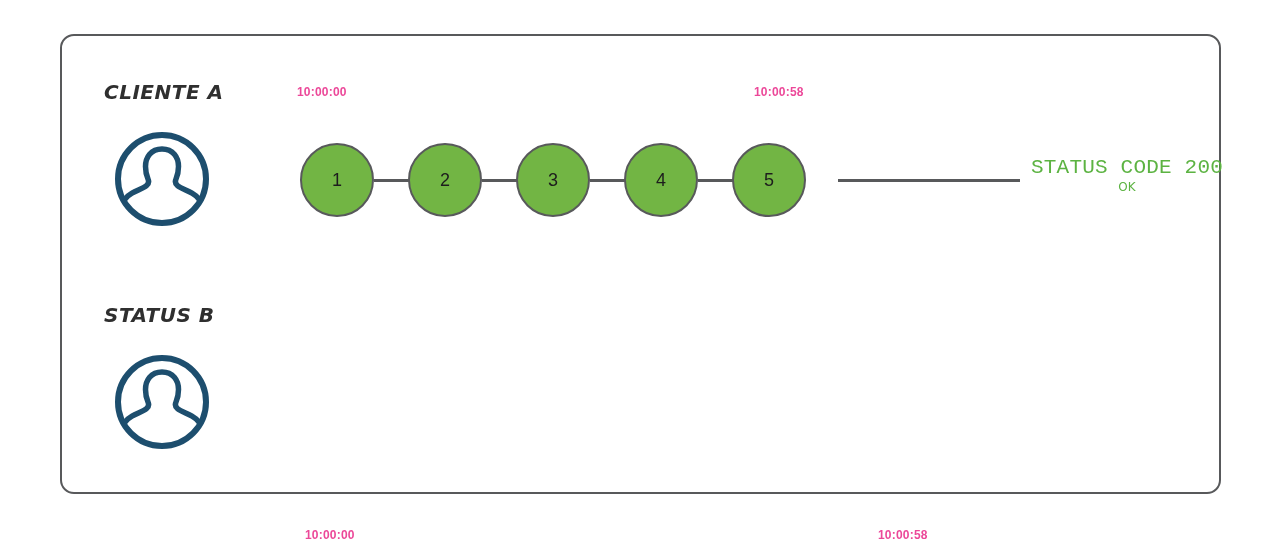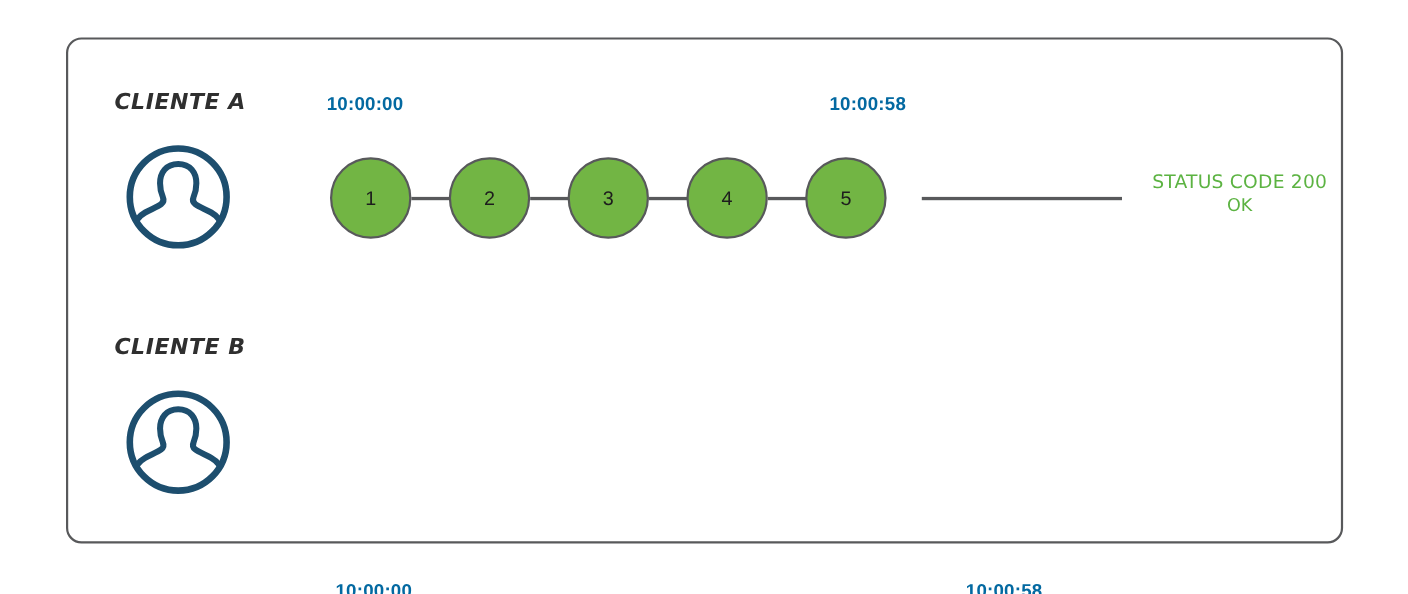--- a/index.html
+++ b/index.html
@@ -66,22 +66,22 @@
     width: 100px;
     height: 100px;
   }
   .avatar svg { display: block; width: 100%; height: 100%; }
 
   
   .ts {
     position: absolute;
     font-family: "Liberation Sans", sans-serif;
     font-weight: 700;
-    font-size: 17px;
-    color: #0369a1;
+    font-size: 12px;
+    color: #ec4899;
     white-space: nowrap;
     letter-spacing: 0.2px;
   }
   .ts-a-start { left: 297px; top: 85px; }
   .ts-a-end   { left: 754px; top: 85px; }
   .ts-b-start { left: 305px; top: 305px; }
   .ts-b-end   { left: 878px; top: 305px; }
 
   
   .conn {
@@ -119,26 +119,27 @@
 
   
   .status {
     position: absolute;
     width: 210px;
     text-align: center;
     font-family: "DejaVu Sans", sans-serif;
     white-space: nowrap;
   }
   .status .line1 {
-    font-size: 17px;
+    font-size: 21px;
     font-weight: 400;
     letter-spacing: 0.2px;
+    font-family: Liberation Mono, monospace;
   }
   .status .line2 {
-    font-size: 16px;
+    font-size: 12px;
     font-weight: 400;
     margin-top: 1px;
   }
   .status-a {
     left: 1022px;
     top: 156px;
     color: #5cb342;
   }
 </style>
 </head>
@@ -201,21 +202,21 @@
     </div>
 
     <div class="status status-a">
       <div class="line1">STATUS CODE 200</div>
       <div class="line2">OK</div>
     </div>
   </div>
 
   <div class="row row-b">
 
-    <div class="client-label">CLIENTE B</div>
+    <div class="client-label">STATUS B</div>
 
     <div class="avatar">
       <svg viewBox="0 0 100 100" aria-hidden="true">
         <defs>
           <clipPath id="clipB">
               <circle cx="50" cy="50" r="44"></circle>
             </clipPath>
         </defs>
         <circle cx="50" cy="50" r="44" fill="none" stroke="#1d4e6e" stroke-width="6"></circle>
         <g clip-path="url(#clipB)" fill="none" stroke="#1d4e6e" stroke-width="5.5" stroke-linecap="round" stroke-linejoin="round">

